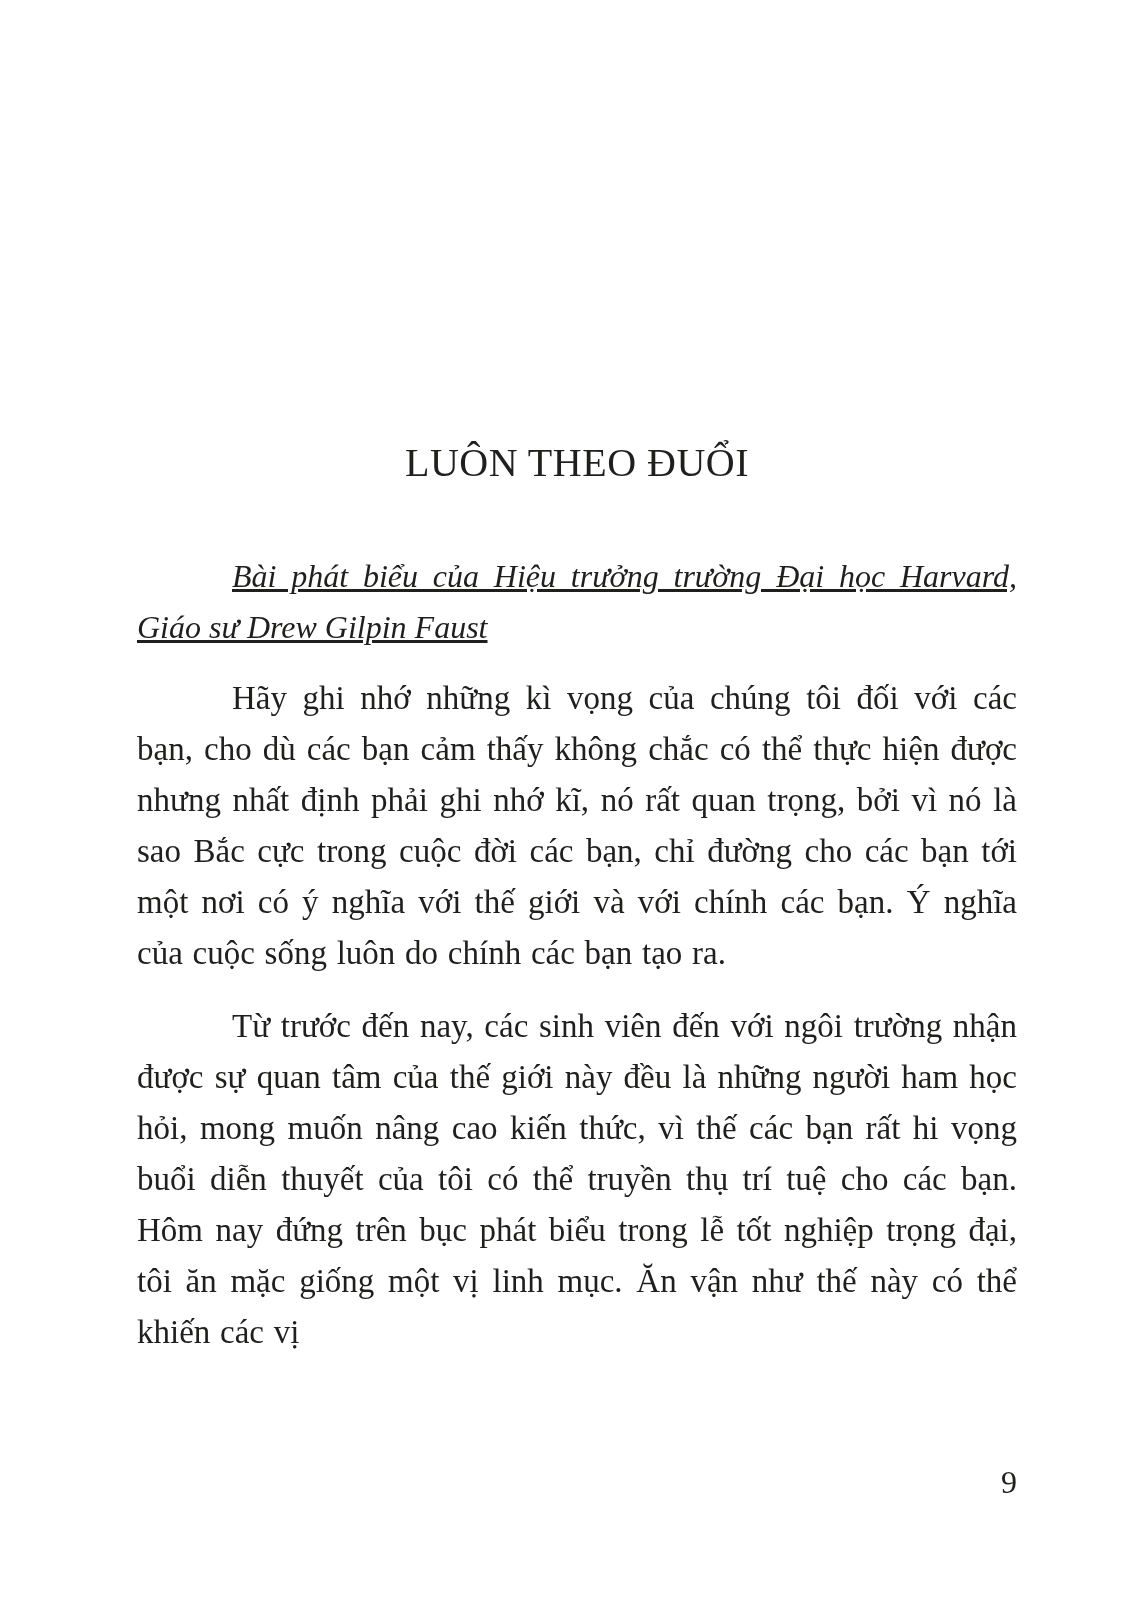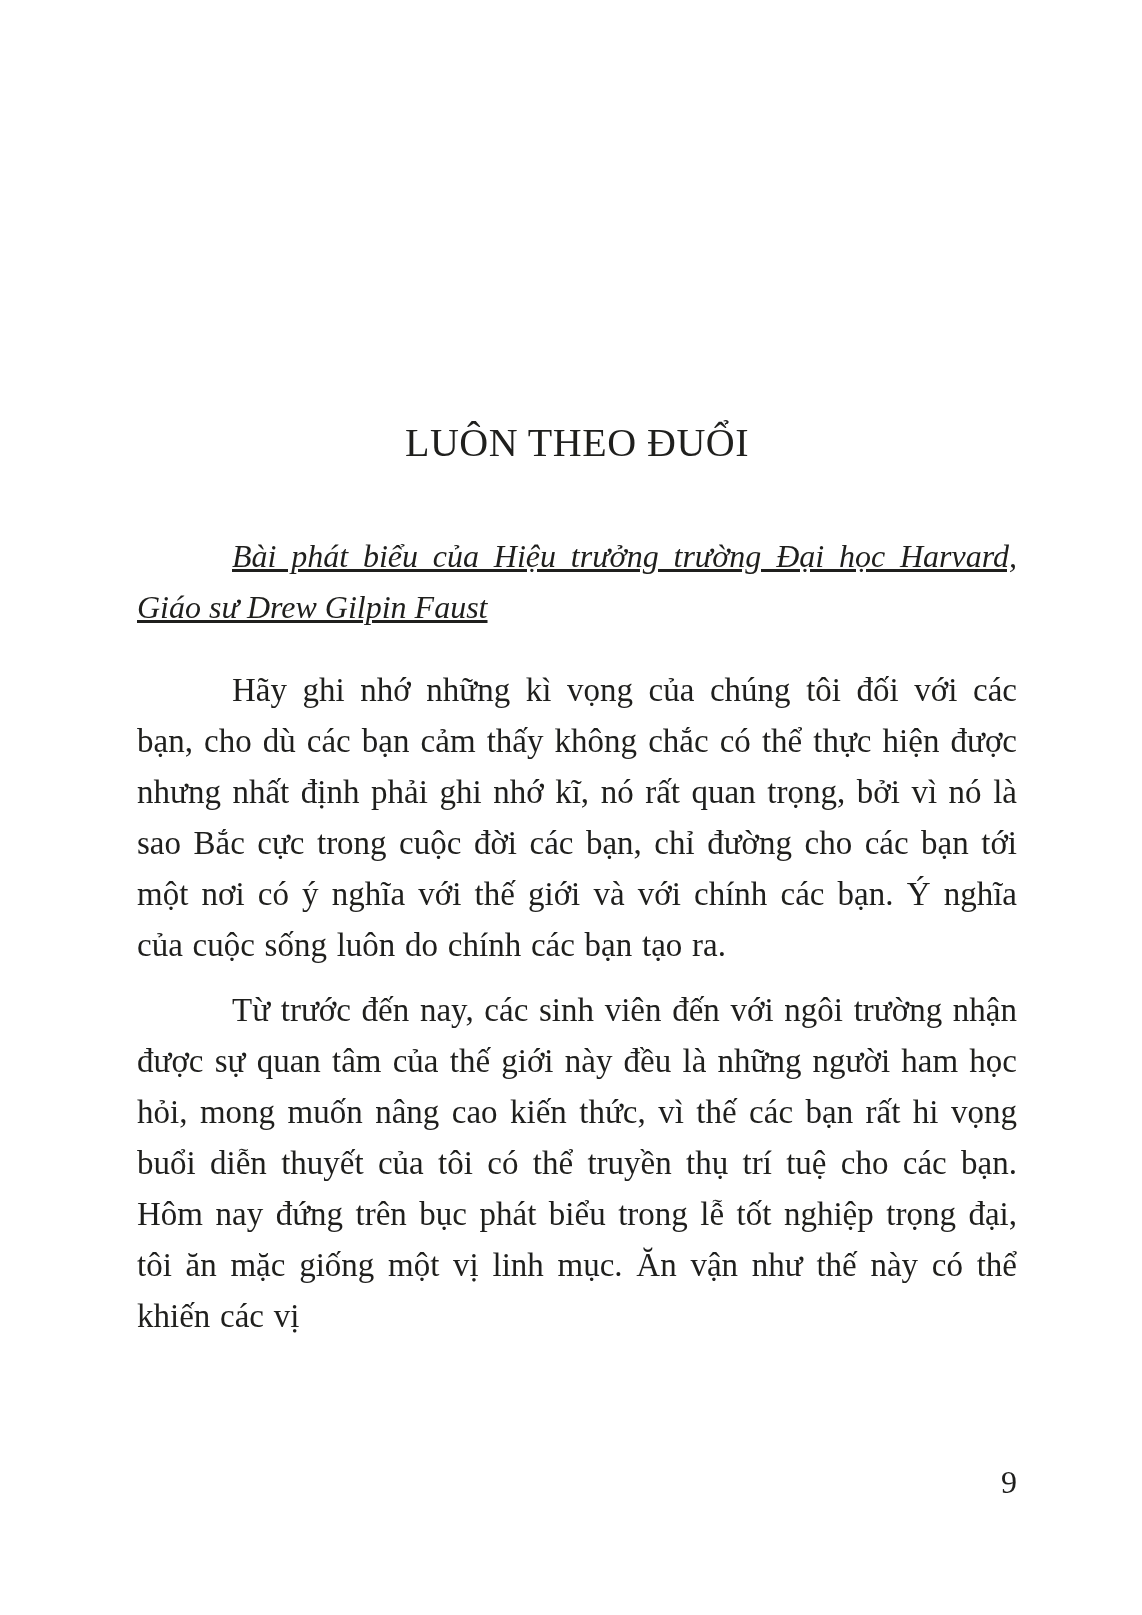--- a/index.html
+++ b/index.html
@@ -17,21 +17,21 @@
   .page {
     position: relative;
     width: 1142px;
     height: 1615px;
     background: var(--background);
     overflow: hidden;
   }
   .content {
     position: absolute;
     left: 137px;
-    top: 414px;
+    top: 434px;
     width: 880px;
   }
   .chapter-title {
     text-align: center;
     font-size: 40px;
     font-weight: 400;
     line-height: 57px;
     letter-spacing: 0.5px;
   }
   .byline {
@@ -50,22 +50,22 @@
     text-align: left;
   }
   .body-para {
     margin: 0;
     font-size: 33px;
     line-height: 51px;
     text-align: justify;
     text-indent: 95px;
     word-spacing: 1.5px;
   }
-  .para-1 { margin-top: 32px; }
-  .para-2 { margin-top: 14px; }
+  .para-1 { margin-top: 20px; }
+  .para-2 { margin-top: 22px; }
   .page-number {
     position: absolute;
     top: 1462px;
     left: 137px;
     width: 880px;
     text-align: right;
     font-size: 32px;
     line-height: 40px;
   }
 </style>

